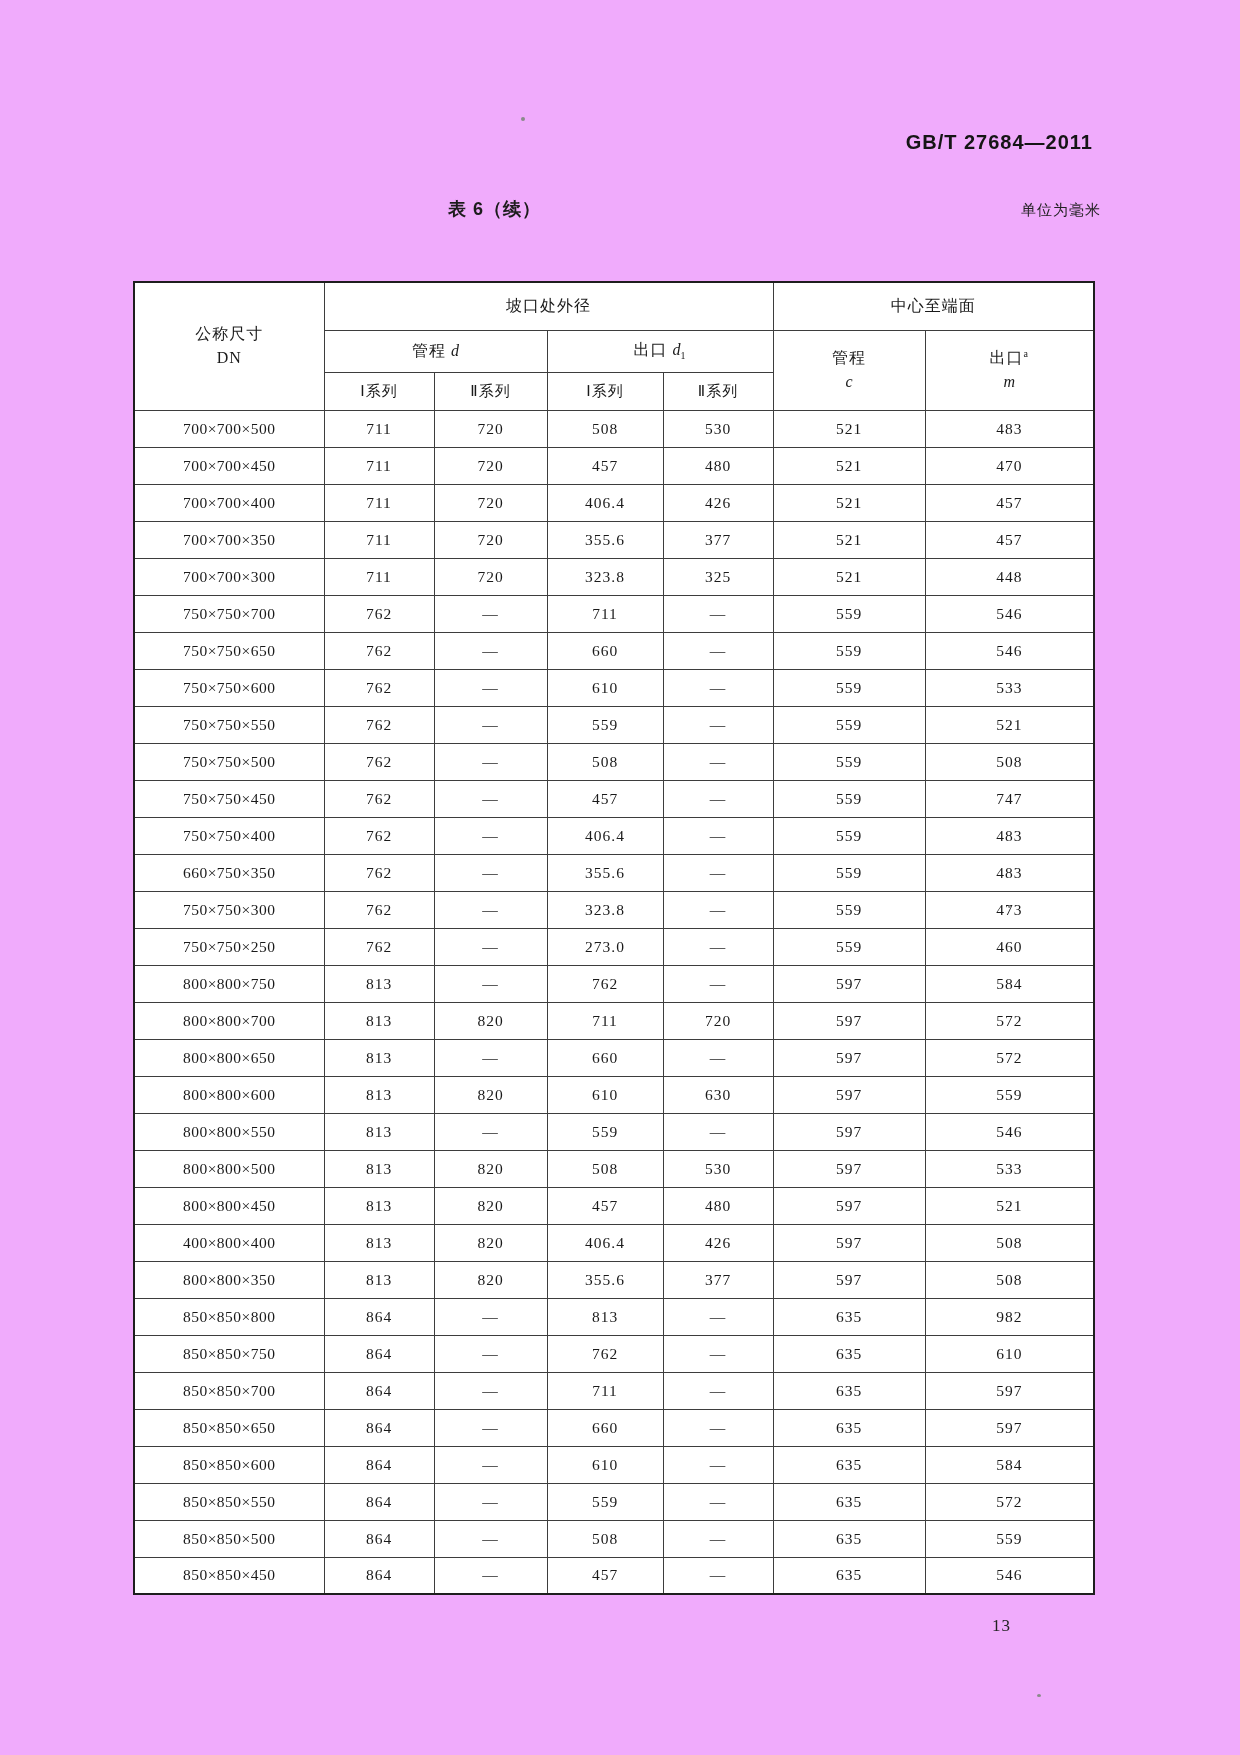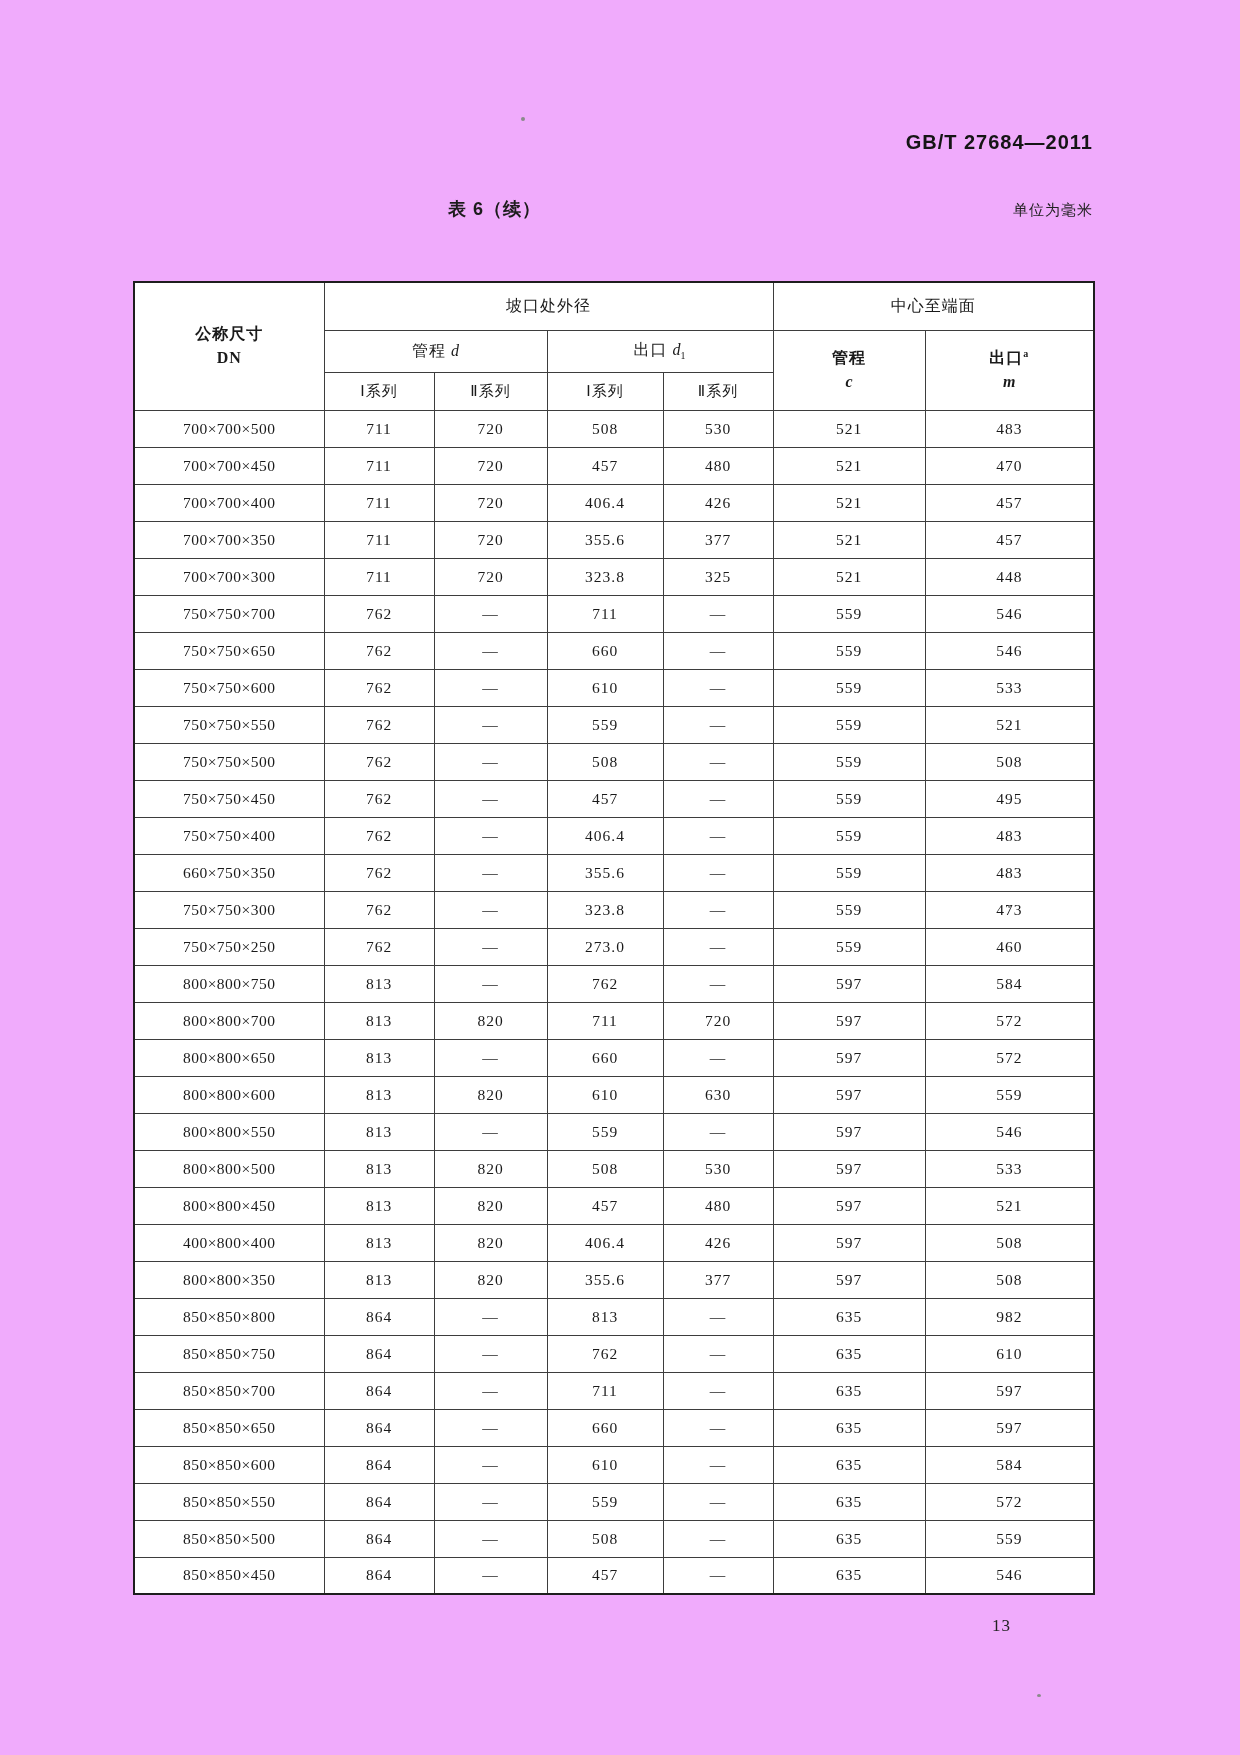--- a/index.html
+++ b/index.html
@@ -20,21 +20,21 @@
     color:#151515;
   }
   .table-title{
     position:absolute;top:197px;left:448px;width:200px;
     text-align:left;
     font-family:"Liberation Sans",sans-serif;
     font-weight:bold;font-size:18px;letter-spacing:1px;
     color:#1c1c1c;
   }
   .unit-note{
-    position:absolute;top:201px;right:147px;
+    position:absolute;top:201px;right:139px;
     font-size:15px;letter-spacing:1px;color:#222;text-align:center;
   }
   .page-number{
     position:absolute;top:1616px;left:992px;
     font-size:17px;color:#222;letter-spacing:1px;
   }
 
   table.doc-table{
     position:absolute;left:133px;top:281px;
     width:960px;
@@ -47,21 +47,21 @@
     text-align:center;vertical-align:middle;
     font-weight:normal;
     color:#1a1a1a;
   }
   table.doc-table{border:2px solid #1e1e1e;}
   thead tr.tier1{height:48px;}
   thead tr.tier2{height:42px;}
   thead tr.tier3{height:38px;}
   tbody tr{height:37px;}
   thead th{font-size:16px;letter-spacing:1px;}
-  thead th .two-line{line-height:24px;font-weight:bold;}
+  thead th .two-line{line-height:24px;}
   thead th i{font-family:"Liberation Serif",serif;font-style:italic;font-size:16px;letter-spacing:0;}
   thead th sub{font-size:10px;}
   thead th sup{font-size:10px;line-height:0;}
   thead tr.tier3 th{font-size:15px;}
   td.dn{font-size:15.5px;letter-spacing:0.5px;}
   td.num{font-size:15.5px;letter-spacing:1px;}
   thead{border-bottom:1.5px solid #2a2a2a;}
 
   .speck{position:absolute;background:#8a8a8a;border-radius:50%;}
   .speck.s1{left:521px;top:117px;width:4px;height:4px;}
@@ -222,21 +222,21 @@
           <td class="num">559</td>
           <td class="num">508</td>
         </tr>
         <tr>
           <td class="dn">750×750×450</td>
           <td class="num">762</td>
           <td class="num">—</td>
           <td class="num">457</td>
           <td class="num">—</td>
           <td class="num">559</td>
-          <td class="num">495</td>
+          <td class="num">747</td>
         </tr>
         <tr>
           <td class="dn">750×750×400</td>
           <td class="num">762</td>
           <td class="num">—</td>
           <td class="num">406.4</td>
           <td class="num">—</td>
           <td class="num">559</td>
           <td class="num">483</td>
         </tr>

